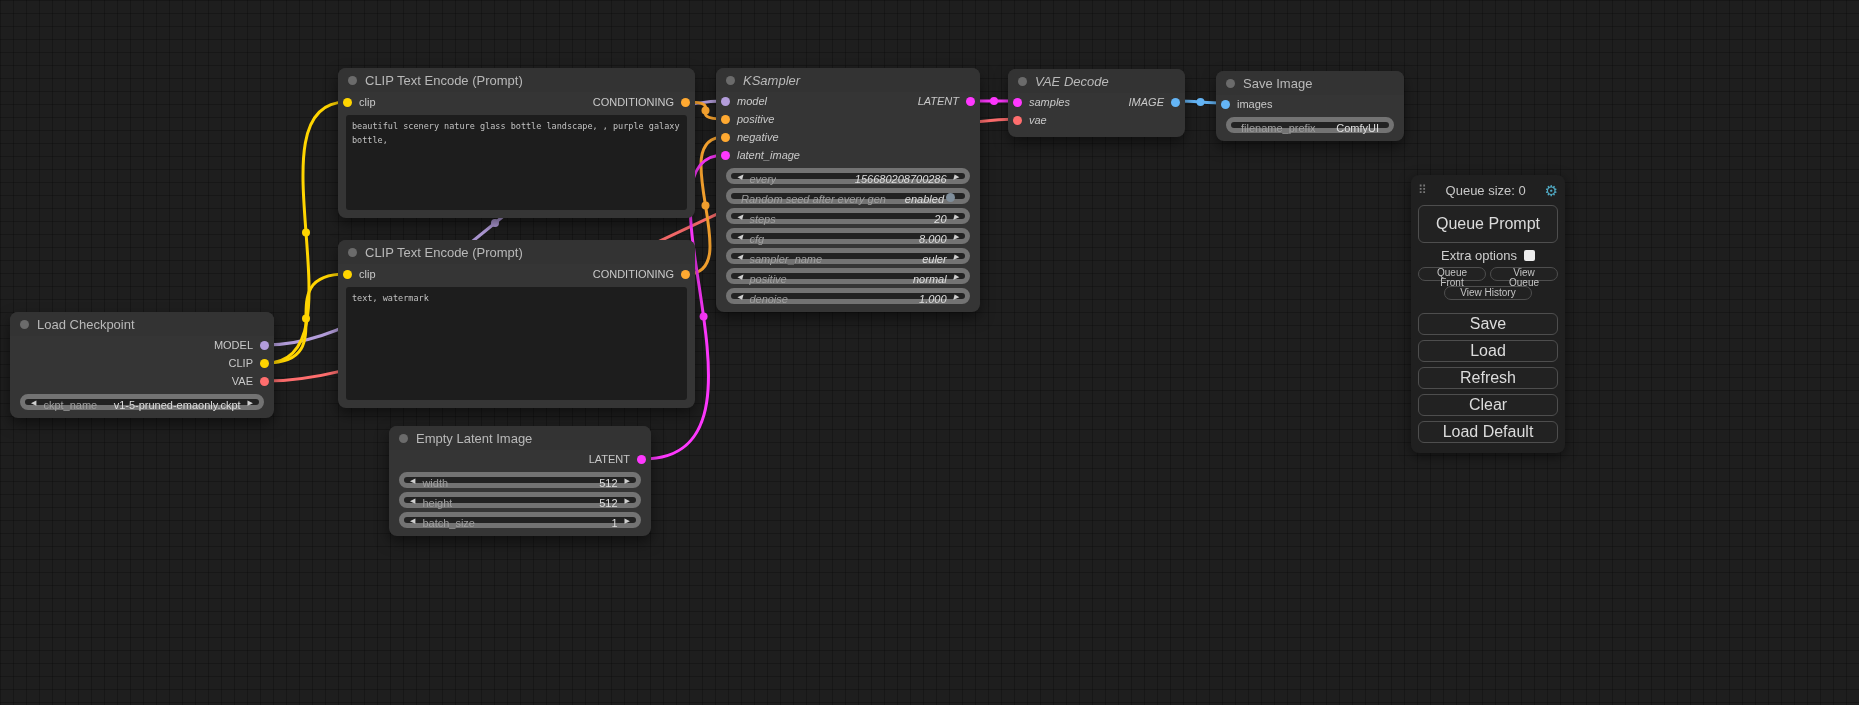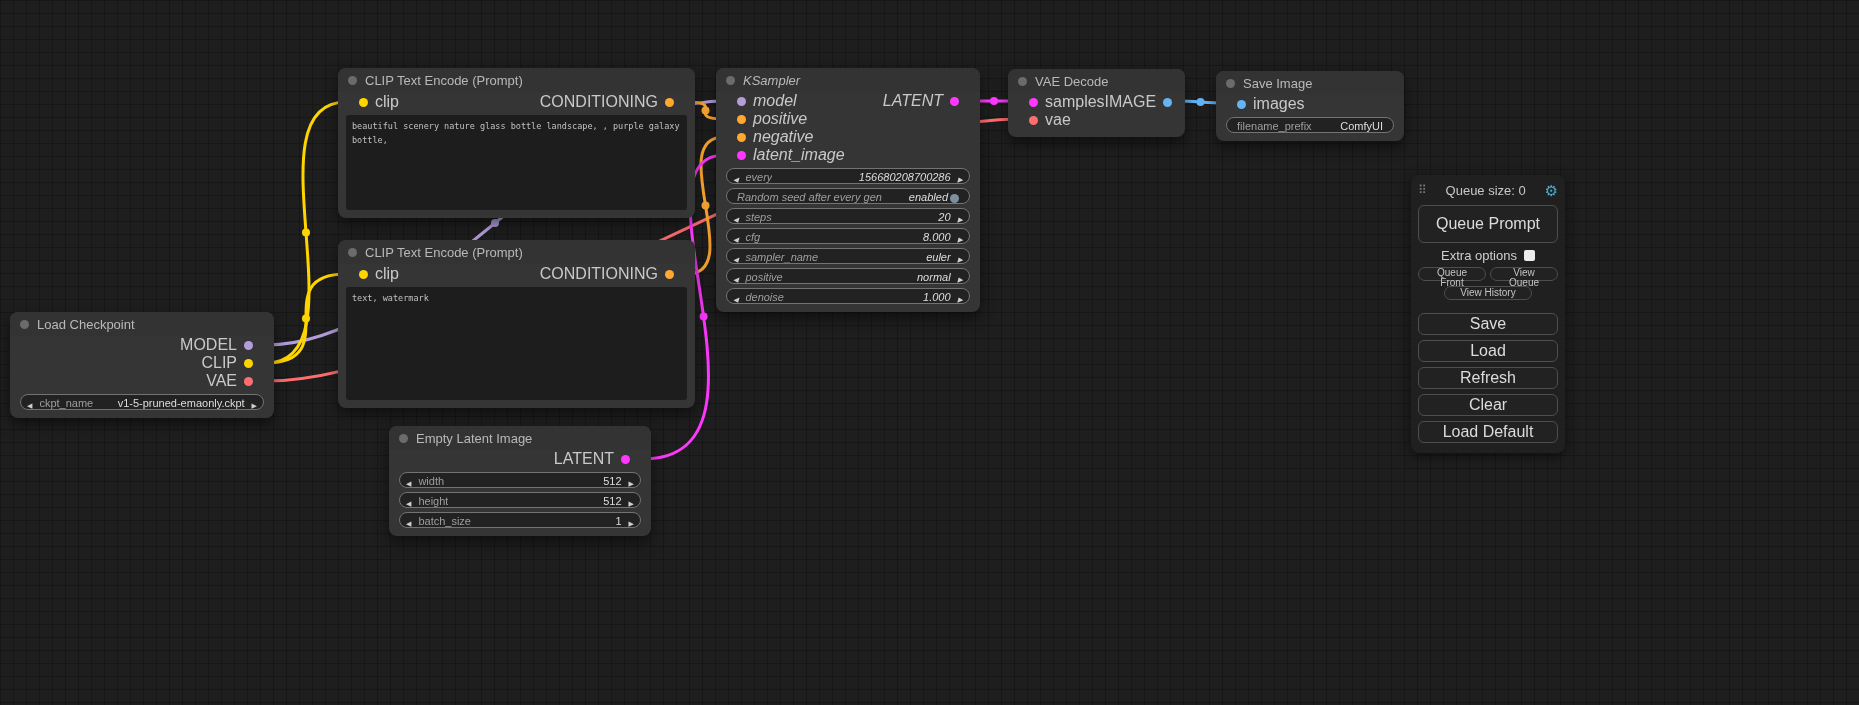--- a/index.html
+++ b/index.html
@@ -9,33 +9,33 @@
     background-image:linear-gradient(rgba(0,0,0,.22) 1px,transparent 1px),
                      linear-gradient(90deg,rgba(0,0,0,.22) 1px,transparent 1px);
     background-size:13px 13px;}
   #links{position:absolute;left:0;top:0;z-index:1;}
   .link{fill:none;stroke-width:3;}
   .node{position:absolute;z-index:2;background:#353535;border-radius:8px;
     box-shadow:0 6px 14px rgba(0,0,0,.5);color:#c8c8c8;padding-bottom:8px;}
   .ntitle{height:24px;background:#333;border-radius:8px 8px 0 0;display:flex;align-items:center;
     gap:8px;padding:8px 10px;font-size:13px;color:#b9b9b9;white-space:nowrap;}
   .tdot{width:9px;height:9px;border-radius:50%;background:#6b6b6b;flex:none;}
-  .srow{display:flex;align-items:center;height:18px;font-size:16px;padding:0 20px;color:#c9c9c9;}
+  .srow{display:flex;align-items:center;height:18px;font-size:11px;padding:0 4px;color:#c9c9c9;}
   .srow.tall{height:20px;}
   .srow.out{justify-content:flex-end;}
   .srow.between{justify-content:space-between;}
   .grp{display:flex;align-items:center;}
   .sdot{width:9px;height:9px;border-radius:50%;flex:none;}
   .sdot.l{margin-left:1px;margin-right:7px;}
   .sdot.r{margin-left:7px;margin-right:1px;}
   .c-model{background:var(--c-model);} .c-clip{background:var(--c-clip);}
   .c-vae{background:var(--c-vae);} .c-cond{background:var(--c-conditioning);}
   .c-latent{background:var(--c-latent);} .c-image{background:var(--c-image);}
-  .widget{height:16px;margin:4px 10px 0;background:#222;border:1px solid #737373;border-radius:9px;
-    display:flex;align-items:flex-end;padding:0 6px;font-size:11px;}
+  .widget{height:16px;margin:4px 10px 0;background:#222;border:5px solid #737373;border-radius:9px;
+    display:flex;align-items:flex-start;padding:0 6px;font-size:11px;}
   .widget .arr{font-size:7px;color:#cfcfcf;line-height:1;flex:none;}
   .widget .wl{color:#9f9f9f;margin-left:7px;white-space:nowrap;overflow:hidden;}
   .widget .wv{margin-left:auto;color:#dedede;margin-right:7px;white-space:nowrap;}
   .widget.noarr{padding:0 10px;}
   .widget.noarr .wl{margin-left:0;}
   .widget.noarr .wv{margin-right:0;}
   .tgdot{width:9px;height:9px;border-radius:50%;background:#7f8e9b;margin-left:2px;flex:none;}
   .prompt{display:block;margin:3px 8px 0;width:calc(100% - 16px);background:#1d1d1d;border:none;
     border-radius:3px;resize:none;color:#c2c2c2;font-family:"DejaVu Sans Mono",monospace;
     font-size:8.5px;line-height:1.7;padding:4px 6px;overflow:hidden;outline:none;}
@@ -237,21 +237,21 @@
       <span class="arr">▶</span>
     </div>
     <div class="widget">
       <span class="arr">◀</span>
       <span class="wl">denoise</span>
       <span class="wv">1.000</span>
       <span class="arr">▶</span>
     </div>
   </div>
 
-  <div class="node" style="left:1008px;top:69px;width:177px;">
+  <div class="node" style="left:1008px;top:69px;width:177px;font-style:italic;">
     <div class="ntitle">
       <span class="tdot"></span>
       <span>VAE Decode</span>
     </div>
     <div class="srow between">
       <span class="grp">
         <span class="sdot l c-latent"></span>
         <span>samples</span>
       </span>
       <span class="grp">

